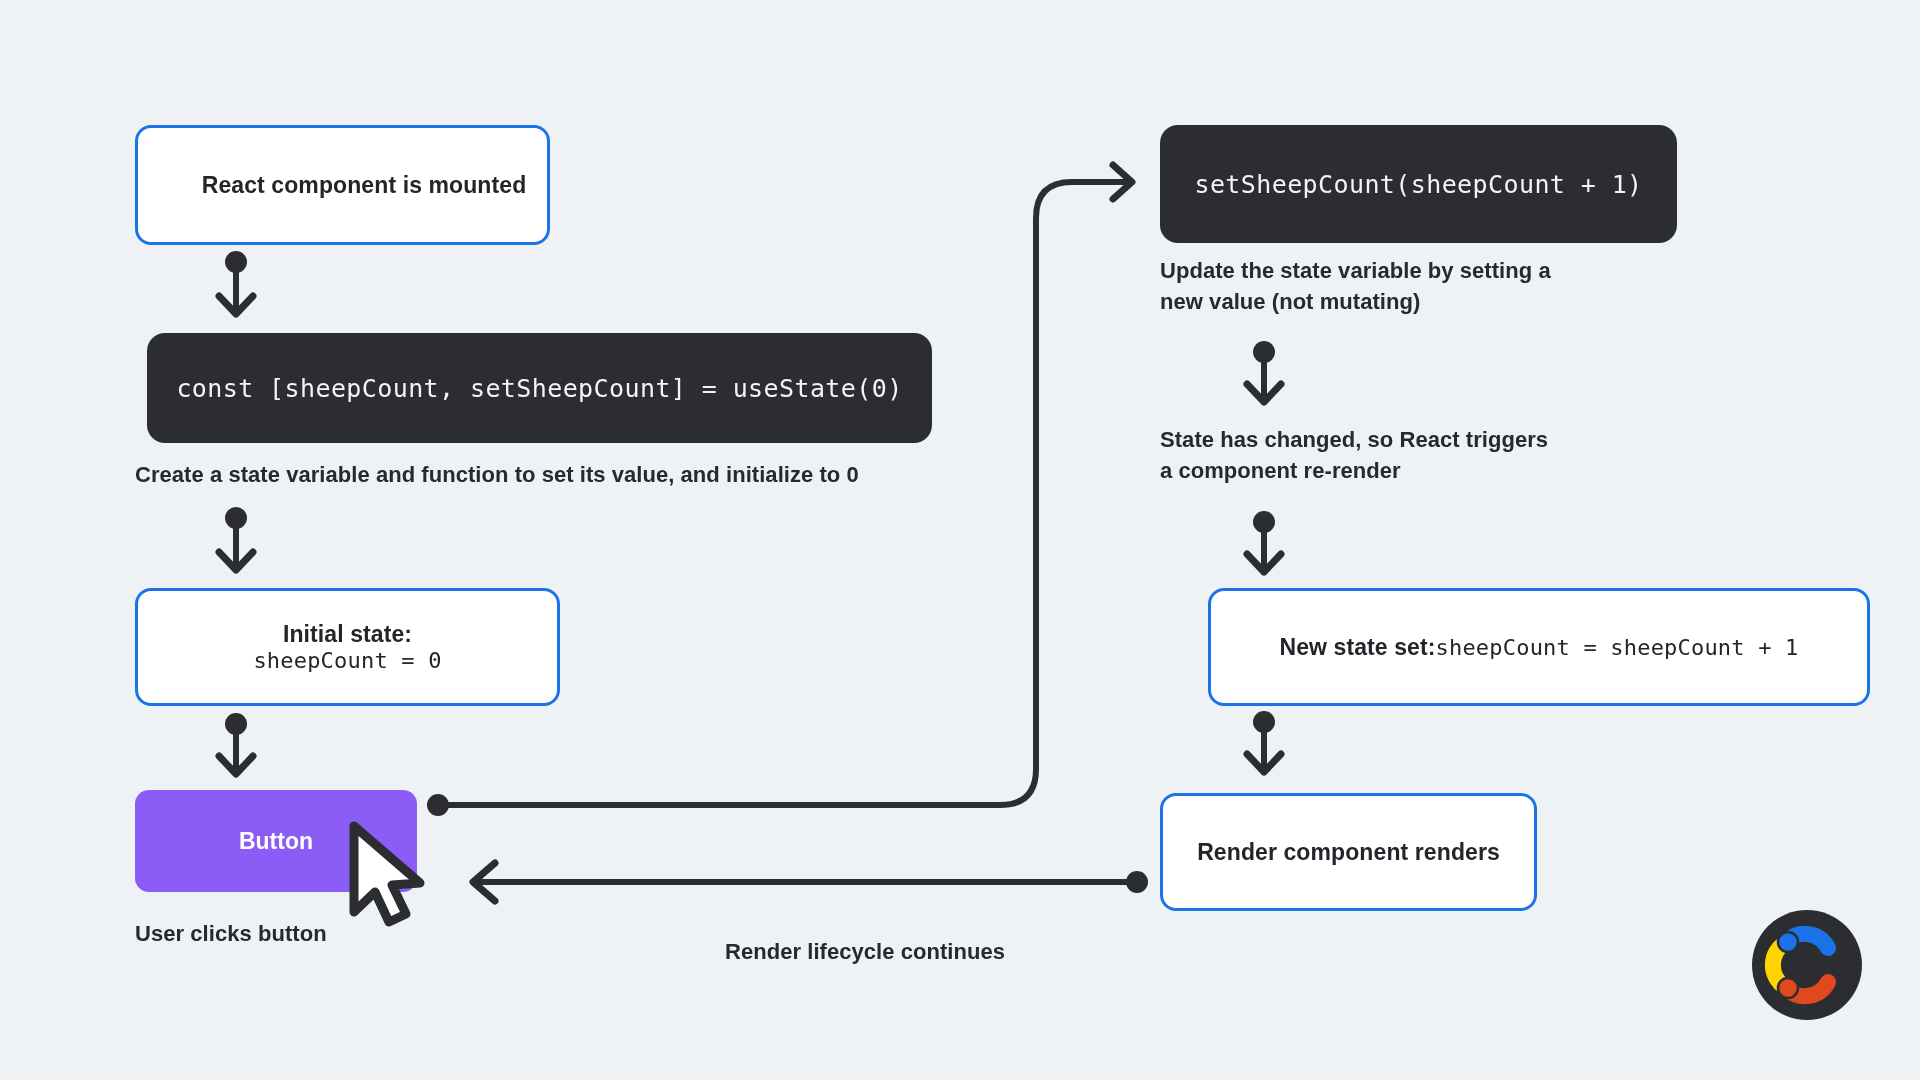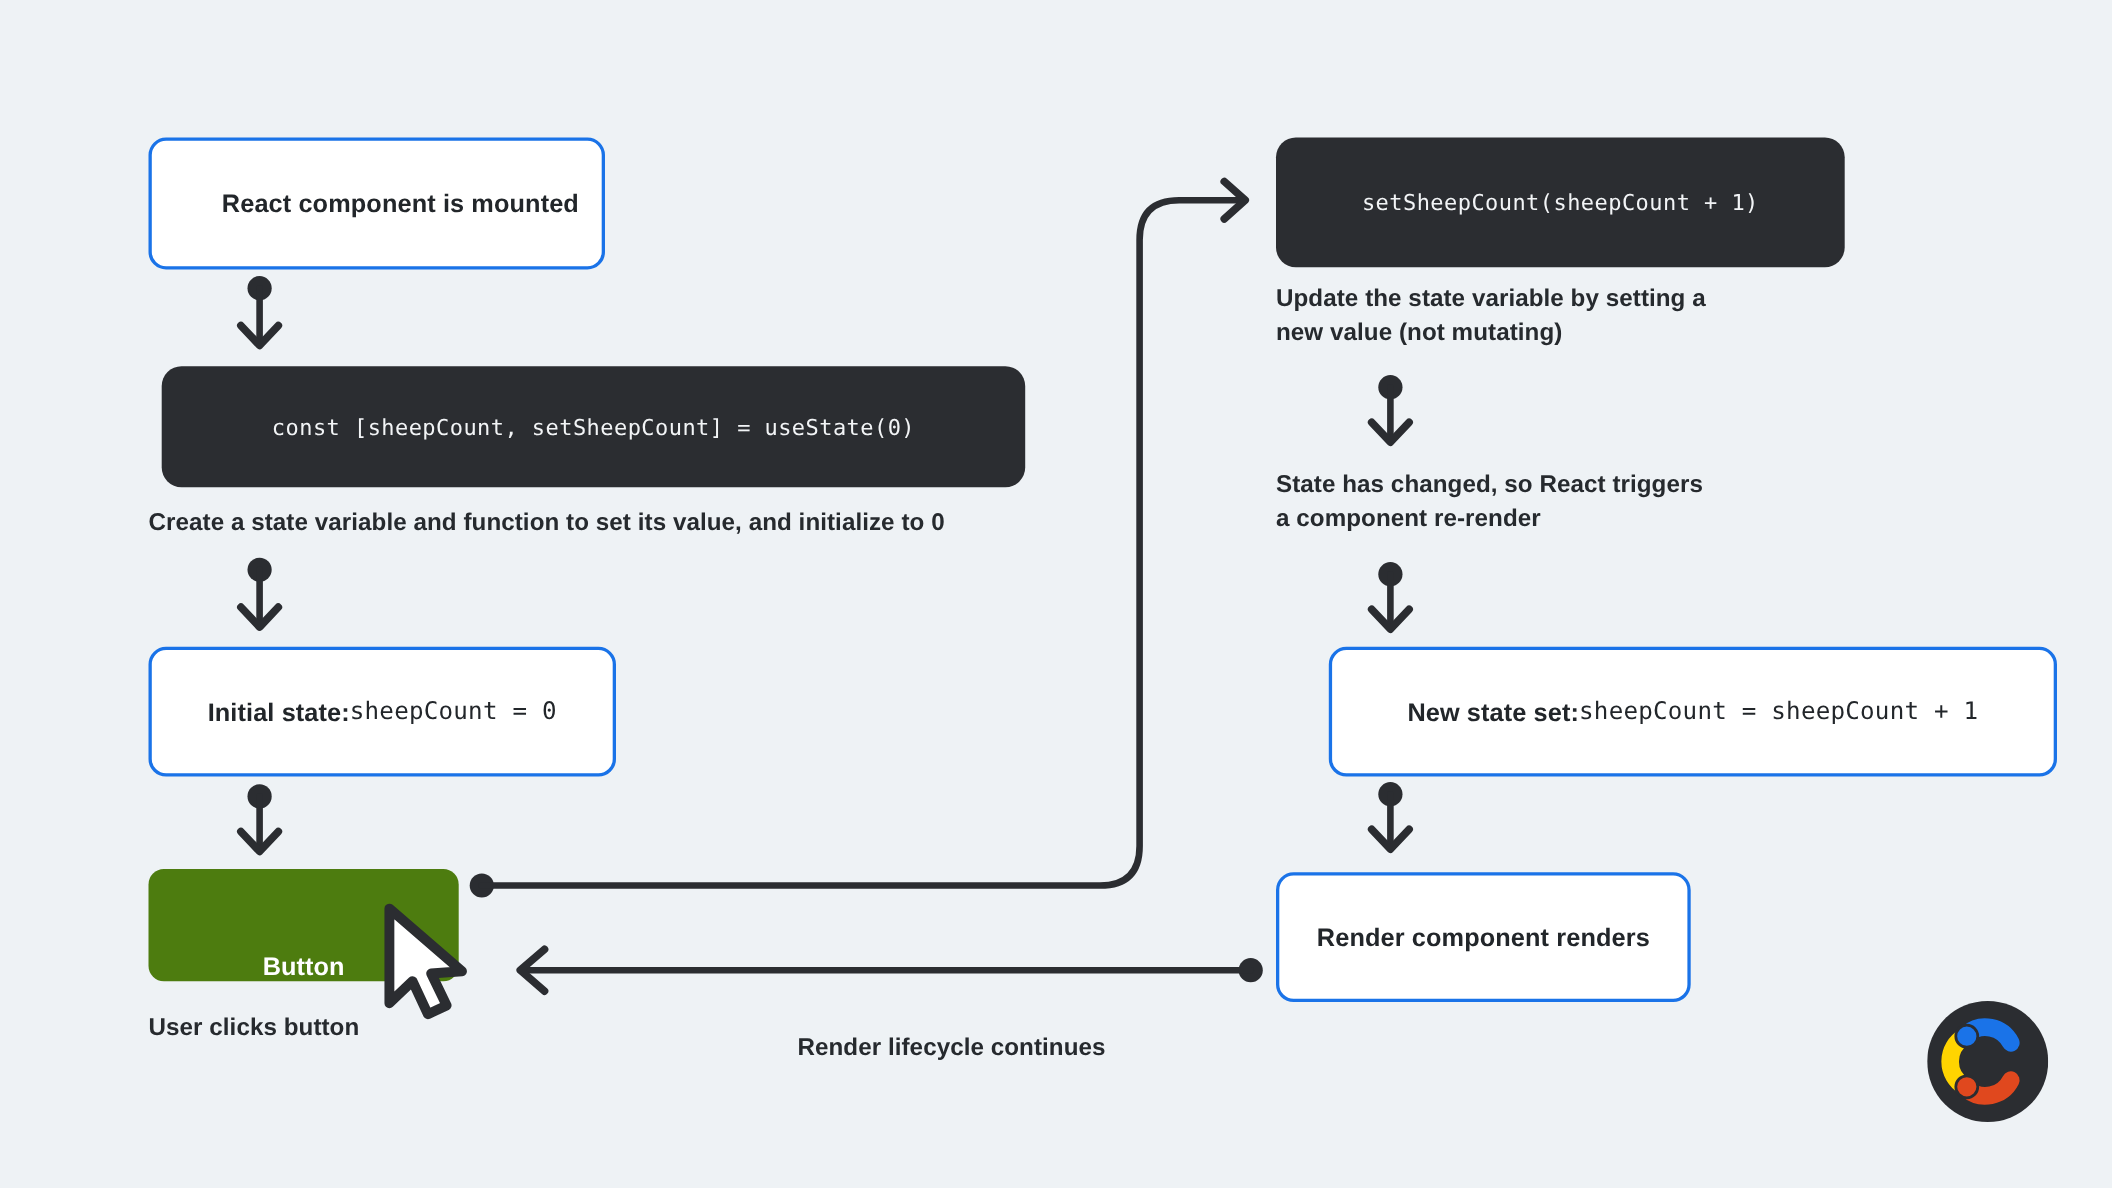--- a/index.html
+++ b/index.html
@@ -28,31 +28,30 @@
     border: 3px solid #1a73e8;
     color: #22262a;
     font-size: 23px;
     font-weight: 600;
     letter-spacing: .1px;
   }
   .node-code {
     background: #2b2d31;
     color: #f2f4f6;
     font-family: "DejaVu Sans Mono", "Liberation Mono", monospace;
-    font-size: 20px;
+    font-size: 25px;
     letter-spacing: .4px;
     border-radius: 18px;
   }
   .node-button {
-    background: #4d7c0f;
+    background: #8b5cf6;
     color: #ffffff;
     font-size: 23px;
     font-weight: 600;
     border-radius: 14px;
-    align-items: flex-end;
   }
   .mono {
     font-family: "DejaVu Sans Mono", "Liberation Mono", monospace;
     font-size: 22px;
     font-weight: 400;
     letter-spacing: .2px;
   }
   .label {
     position: absolute;
     color: #262a2e;
@@ -149,21 +148,21 @@
   <div class="node node-outline" style="left:135px; top:125px; width:415px; height:120px;padding-left:43px;">
     <span>React component is mounted</span>
   </div>
 
   <div class="node node-code" style="left:135px; top:333px; width:785px; height:110px;margin-left:12px;">
     <span>const [sheepCount, setSheepCount] = useState(0)</span>
   </div>
 
   <div class="label" style="left:135px; top:459px; width:830px;">Create a state variable and function to set its value, and initialize to 0</div>
 
-  <div class="node node-outline" style="left:135px; top:588px; width:425px; height:118px;">
+  <div class="node node-outline" style="left:135px; top:588px; width:425px; height:118px;flex-direction:column;">
     <span>Initial state: </span>
       <span class="mono">sheepCount = 0</span>
   </div>
 
   <div class="node node-button" style="left:135px; top:790px; width:282px; height:102px;">
     <span>Button</span>
   </div>
 
   <div class="label" style="left:135px; top:918px; width:420px;">User clicks button</div>
 

